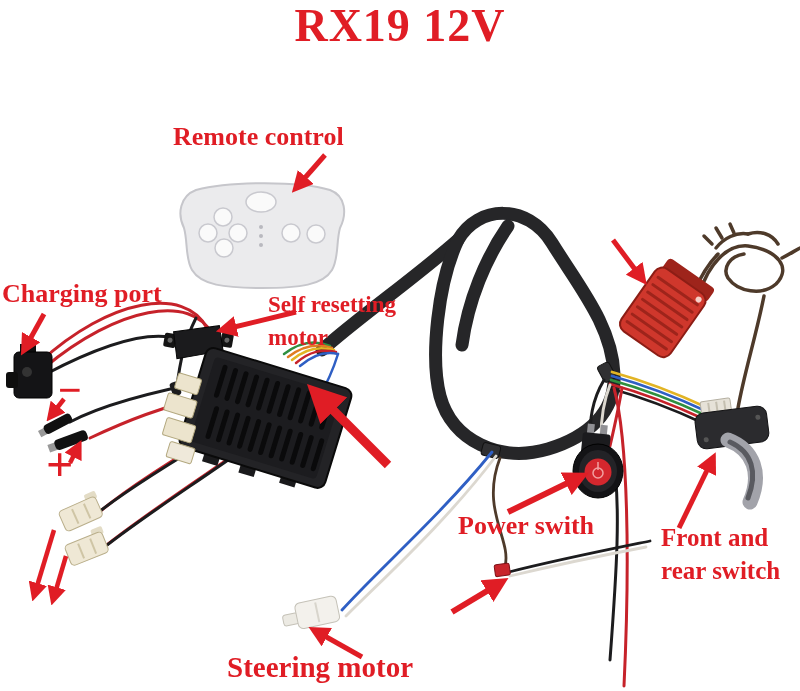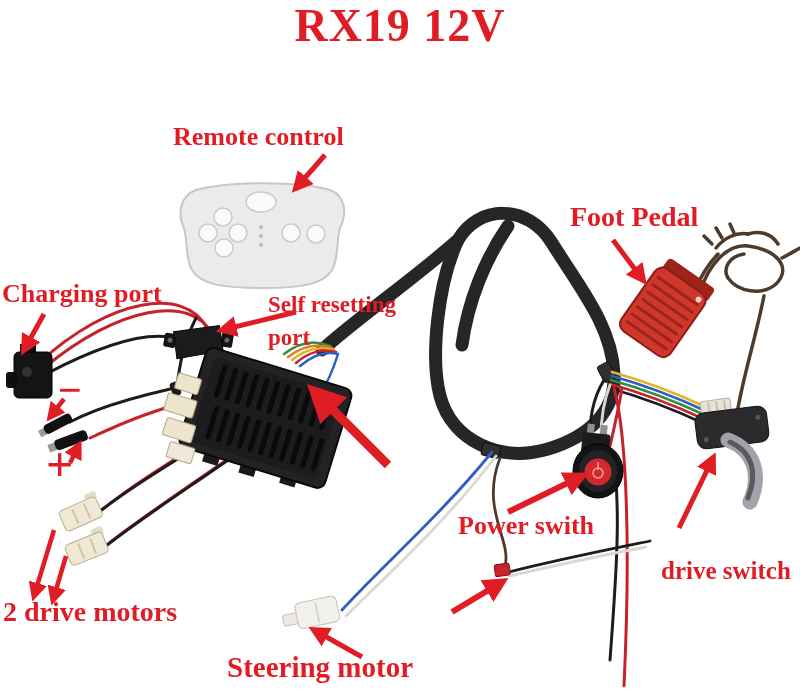--- a/index.html
+++ b/index.html
@@ -266,24 +266,23 @@
     <line class="arrow" stroke-width="5" x1="362" y1="657" x2="314" y2="630"></line>
     <line class="arrow" stroke-width="4.5" x1="64" y1="399" x2="50" y2="417"></line>
     <line class="arrow" stroke-width="4.5" x1="70" y1="463" x2="79" y2="445"></line>
     <line class="arrow" stroke-width="4.5" x1="54" y1="530" x2="34" y2="596"></line>
     <line class="arrow" stroke-width="4.5" x1="66" y1="556" x2="53" y2="600"></line>
   </g>
 </svg>
 
 <div id="title" class="lbl">RX19 12V</div>
 <div class="lbl" style="left:173px;top:123px;font-size:26px;">Remote control</div>
-<div class="lbl" style="left:570px;top:202px;font-size:28px;">Foot Pedal</div>
 <div class="lbl" style="left:2px;top:280px;font-size:26px;text-align:center;">Charging port</div>
 <div class="lbl" style="left:268px;top:293px;font-size:23px;">Self resetting</div>
-<div class="lbl" style="left:268px;top:326px;font-size:23px;">port</div>
+<div class="lbl" style="left:268px;top:326px;font-size:23px;">motor</div>
 <div class="lbl" style="left:458px;top:512px;font-size:26px;">Power swith</div>
-<div class="lbl" style="left:661px;top:558px;font-size:25px;">drive switch</div>
-<div class="lbl" style="left:3px;top:597px;font-size:28px;">2 drive motors</div>
+<div class="lbl" style="left:661px;top:525px;font-size:25px;">Front and</div>
+<div class="lbl" style="left:661px;top:558px;font-size:25px;">rear switch</div>
 <div class="lbl" style="left:227px;top:652px;font-size:29px;">Steering motor</div>
 <div class="lbl" style="left:58px;top:368px;font-size:42px;">−</div>
 <div class="lbl" style="left:46px;top:440px;font-size:48px;">+</div>
 
 </div>
 
 </body></html>

